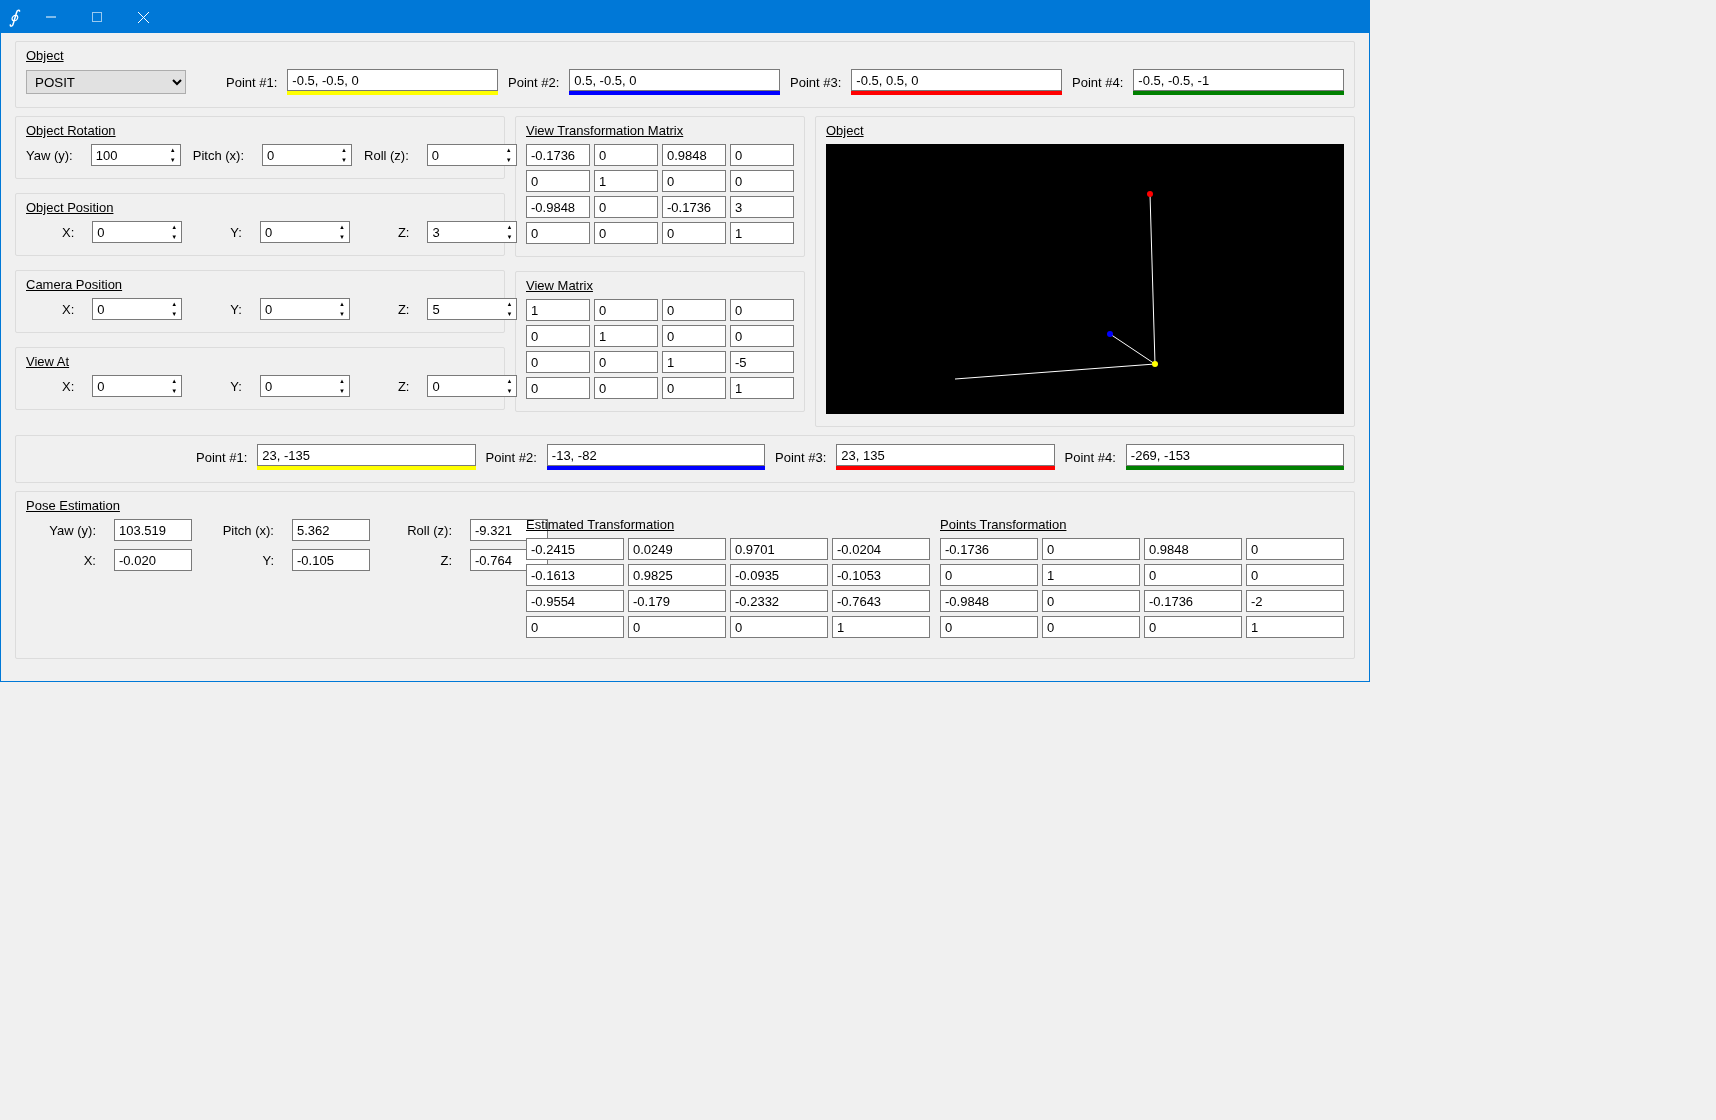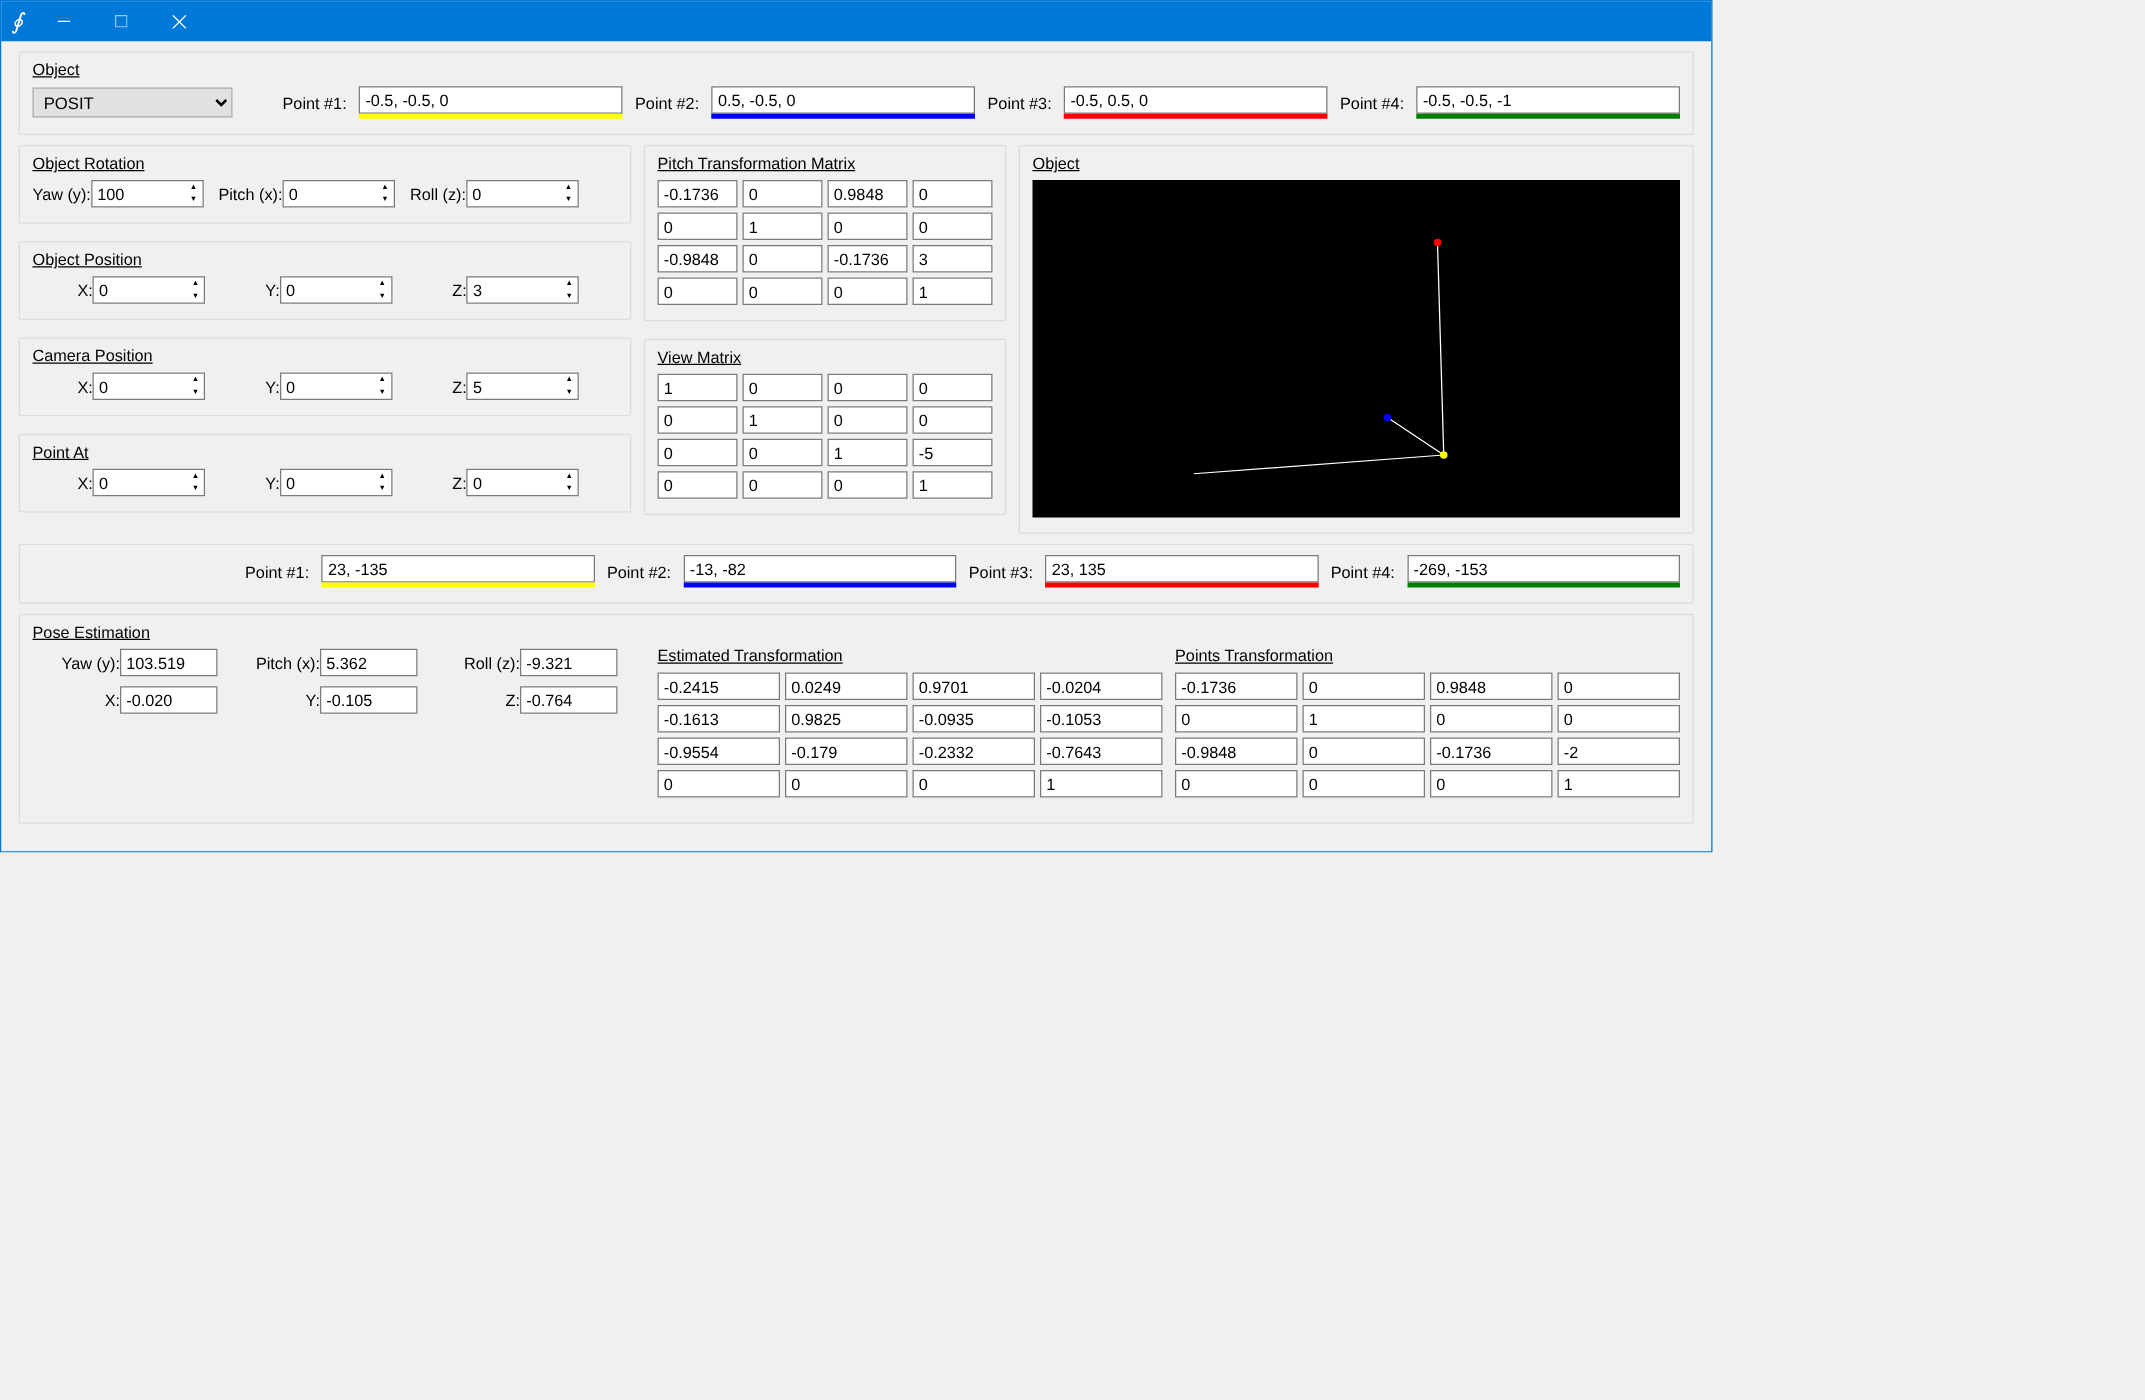--- a/index.html
+++ b/index.html
@@ -29,21 +29,21 @@
 .spinner input { padding-right: 16px; width: 100%; }
 .spinner .spinbtns { position: absolute; right: 1px; top: 1px; bottom: 1px; width: 14px; display: flex; flex-direction: column; }
 .spinner .sb { flex: 1; display: flex; align-items: center; justify-content: center; font-size: 6px; line-height: 1; color: #000; cursor: default; }
 .cols { display: flex; gap: 10px; align-items: flex-start; }
 .leftcol { width: 490px; display: flex; flex-direction: column; gap: 6px; }
 .midcol { width: 290px; display: flex; flex-direction: column; gap: 6px; }
 .rightcol { flex: 1; }
 .matgrid { display: grid; grid-template-columns: repeat(4, 1fr); gap: 4px; }
 .matgrid input { height: 22px; }
 .xyzrow { display: flex; align-items: center; gap: 12px; }
-.xyzrow .pair { display: flex; align-items: center; gap: 0; }
+.xyzrow .pair { display: flex; align-items: center; gap: 18px; }
 .viewport { background: #000; width: 100%; height: 270px; position: relative; }
 .pose-cols { display: flex; gap: 10px; align-items: flex-start; }
 .pose-left { width: 490px; }
 .pose-mid, .pose-right { flex: 1; }
 .pose-left .xyzrow { margin-bottom: 8px; }
 .pose-left .pair .label { width: 70px; text-align: right; }
 .pose-left input.txt { width: 78px; }
 </style>
 </head>
 <body>
@@ -177,21 +177,21 @@
             <div class="pair" style="margin-left:36px">
                 <span class="label">Z:</span>
                 <div class="spinner"><input class="txt" value="5" style=""><div class="spinbtns">
                     <div class="sb">▲</div>
                     <div class="sb">▼</div>
                   </div></div>
               </div>
           </div>
         </div>
         <div class="groupbox">
-          <div class="legend">Point At</div>
+          <div class="legend">View At</div>
           <div class="xyzrow">
             <div class="pair" style="margin-left:36px">
                 <span class="label">X:</span>
                 <div class="spinner"><input class="txt" value="0" style=""><div class="spinbtns">
                     <div class="sb">▲</div>
                     <div class="sb">▼</div>
                   </div></div>
               </div>
             <div class="pair" style="margin-left:36px">
                 <span class="label">Y:</span>
@@ -206,21 +206,21 @@
                     <div class="sb">▲</div>
                     <div class="sb">▼</div>
                   </div></div>
               </div>
           </div>
         </div>
       </div>
 
       <div class="midcol">
         <div class="groupbox">
-          <div class="legend">Pitch Transformation Matrix</div>
+          <div class="legend">View Transformation Matrix</div>
           <div class="matgrid">
               <input class="txt ro" readonly="" value="-0.1736" style="">
               <input class="txt ro" readonly="" value="0" style="">
               <input class="txt ro" readonly="" value="0.9848" style="">
               <input class="txt ro" readonly="" value="0" style="">
               <input class="txt ro" readonly="" value="0" style="">
               <input class="txt ro" readonly="" value="1" style="">
               <input class="txt ro" readonly="" value="0" style="">
               <input class="txt ro" readonly="" value="0" style="">
               <input class="txt ro" readonly="" value="-0.9848" style="">

